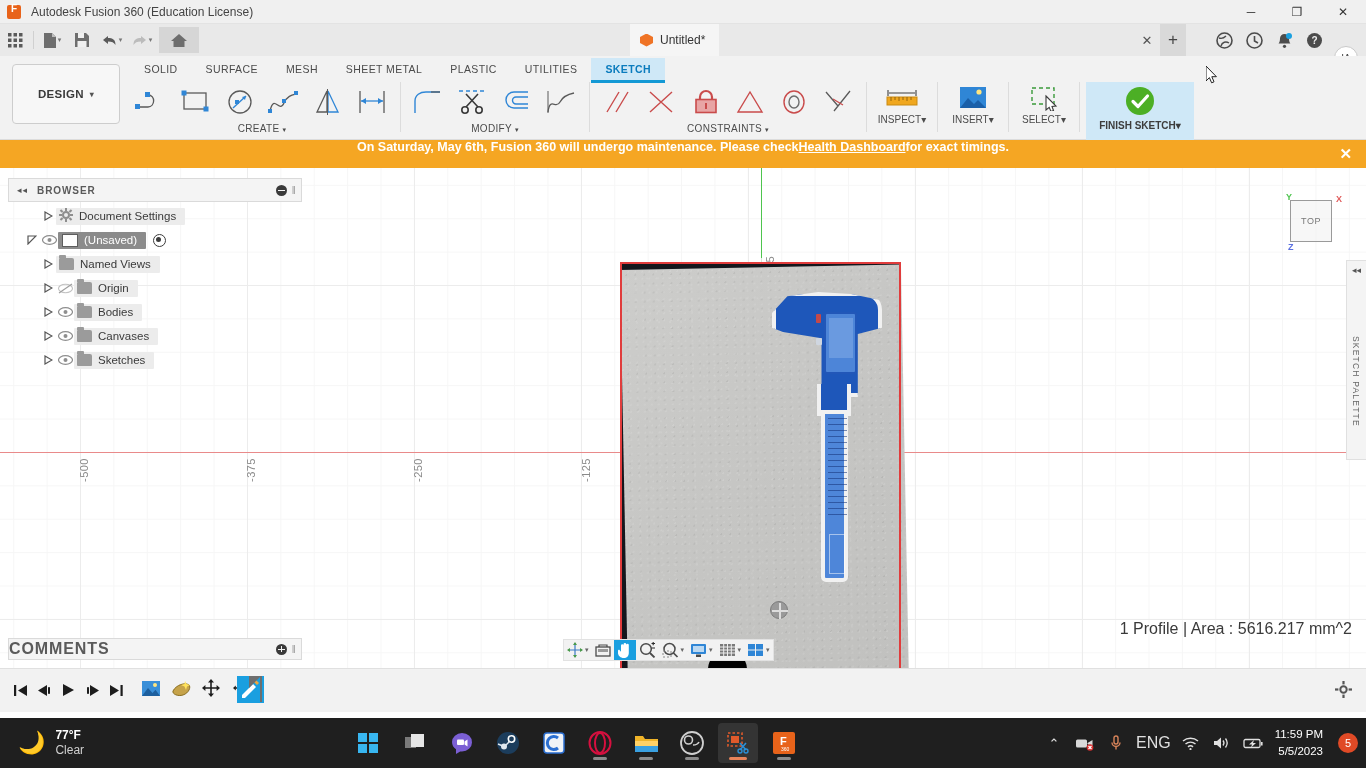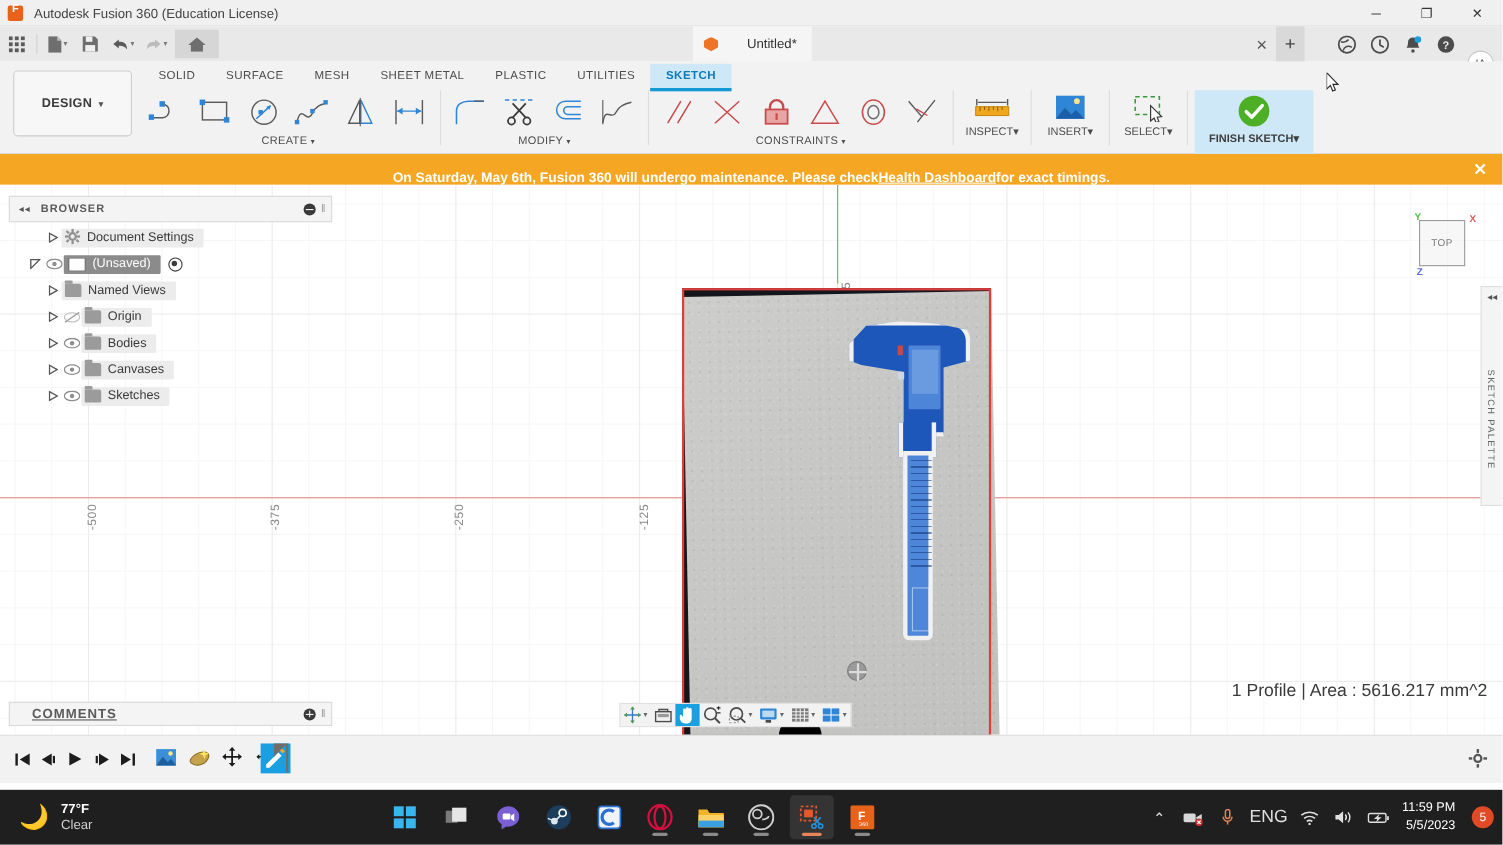--- a/index.html
+++ b/index.html
@@ -44,21 +44,20 @@
     margin:0 2px; color:#5a5a5a;
   }
   .qat-btn.home { background:#d6d6d6; width:40px; }
   .qat-caret { font-size:7px; margin-left:2px; color:#777; }
   .qat-sep { width:1px; height:18px; background:#d0d0d0; margin:0 3px; }
 
   .doctab {
     position:absolute; left:630px; top:24px; height:32px;
     display:flex; align-items:center; padding:0 14px 0 10px;
     background:#f5f5f5;
-    gap:19px;
   }
   .doctab .cube {
     width:13px;height:13px;background:#ef7325;margin-right:7px;
     clip-path: polygon(50% 0,100% 27%,100% 73%,50% 100%,0 73%,0 27%);
   }
   .doctab-label { font-size:12px; color:#333; }
   .tabx {
     position:absolute; left:1134px; top:24px; width:26px; height:32px;
     display:flex;align-items:center;justify-content:center; color:#555; font-size:13px;
   }
@@ -122,21 +121,21 @@
   .panel-btn .lbl{font-size:10px;color:#4b4b4b;margin-top:3px;}
   .finish {
     background:#cfe8f7; width:108px; height:58px; display:flex; flex-direction:column;
     align-items:center; justify-content:flex-start; padding-top:4px;
   }
   .finish .lbl{font-size:10px;color:#3d3d3d;margin-top:4px;font-weight:bold;}
 
   
   .notify {
     position:absolute; left:0; top:140px; width:1366px; height:28px;
-    background:#f5a623; display:flex; align-items:flex-end; justify-content:center;
+    background:#f5a623; display:flex; align-items:flex-start; justify-content:center;
     color:#fff; font-size:12.5px; font-weight:bold;
   }
   .notify a { color:#fff; text-decoration:underline; }
   .notify .x {
     position:absolute; right:14px; top:0; height:28px; display:flex;align-items:center;
     font-size:15px; color:#fff;
   }
 
   
   .canvas {
@@ -295,21 +294,21 @@
     position:relative; background:#fff;
   }
   .radio::after{content:"";position:absolute;left:2.4px;top:2.4px;width:5px;height:5px;border-radius:50%;background:#3b3b3b;}
   .gear { font-size:13px; color:#8e8e8e; margin-left:3px; }
 
   
   .comments {
     position:absolute; left:8px; top:638px; width:294px; height:22px;
     background:#f4f4f4; border:1px solid #dadada; display:flex; align-items:center;
   }
-  .comments .cl { margin-left:20px; font-size:12px; color:#5a5a5a; letter-spacing:.9px; font-weight:bold;text-decoration:underline;}
+  .comments .cl { font-size:16px; color:#5a5a5a; letter-spacing:.9px; font-weight:bold;}
   .dot-plus { width:11px;height:11px;border-radius:50%;background:#3a3a3a;position:relative;}
   .dot-plus::after{content:"";position:absolute;left:2px;top:5px;width:7px;height:1.5px;background:#f4f4f4;}
   .dot-plus::before{content:"";position:absolute;left:4.7px;top:2.3px;width:1.5px;height:6.5px;background:#f4f4f4;}
 
   
   .navbar {
     position:absolute; left:563px; top:639px; height:22px;
     display:flex; align-items:center; background:#f2f2f2;
     border:1px solid #e2e2e2;
   }

